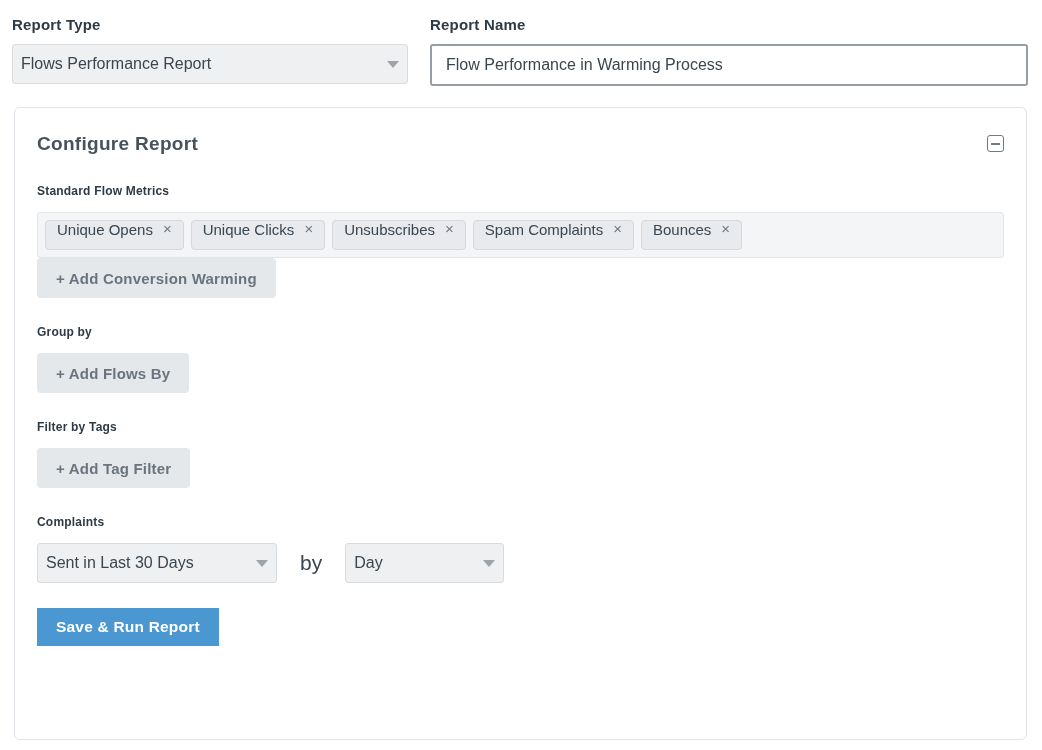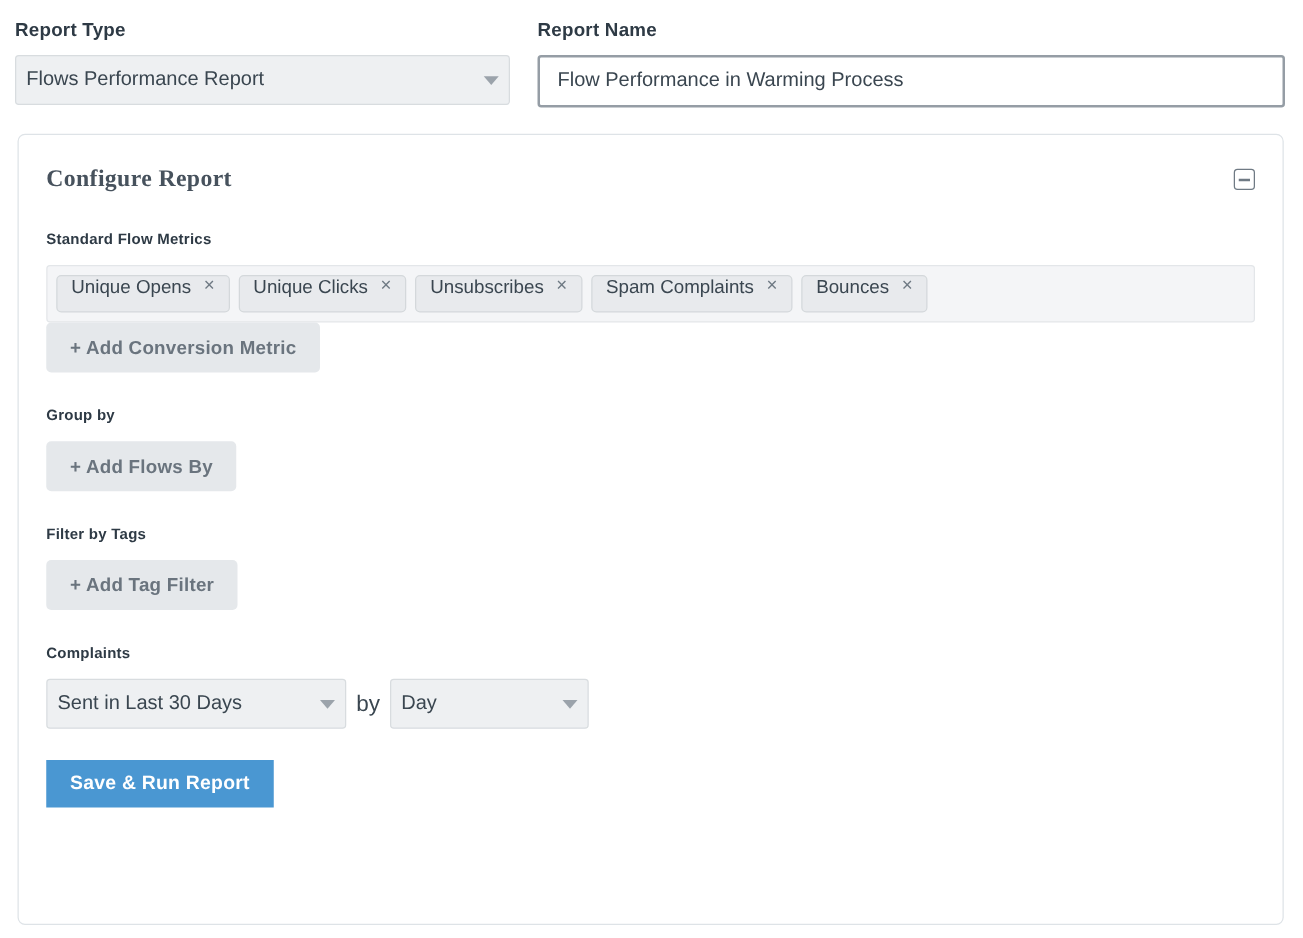--- a/index.html
+++ b/index.html
@@ -25,21 +25,21 @@
     font-size:16px; color:#3a4650; padding:0 14px; background:#fff;
     font-family:"Liberation Sans", sans-serif;
   }
 
   .card {
     margin:21px 15px 0 14px; width:1013px; height:633px;
     border:1px solid #dee3e7; border-radius:6px;
     padding:25px 22px 0 22px; background:#fff;
   }
   .card-header { display:flex; justify-content:space-between; align-items:flex-start; }
-  .card-title { font-size:19px; font-weight:bold; color:#47525d; letter-spacing:.3px;font-family:Liberation Serif, serif; }
+  .card-title { font-size:19px; font-weight:bold; color:#47525d; letter-spacing:.3px; }
   .collapse-btn {
     width:17px; height:17px; border:1.5px solid #6f7a84; border-radius:3px;
     display:flex; align-items:center; justify-content:center; cursor:pointer; margin-top:2px;
   }
   .collapse-btn .minus { width:9px; height:2px; background:#6f7a84; }
 
   .section-label { font-size:12px; font-weight:bold; color:#2e3a45; margin:27px 0 14px; letter-spacing:.2px; }
   .section-label.first { margin-top:29px; }
 
   .chips-box {
@@ -55,21 +55,21 @@
 
   .add-btn {
     background:#e5e8eb; border:none; border-radius:4px; cursor:pointer;
     color:#6a747e; font-weight:bold; font-size:15px; height:40px; padding:0 19px;
     letter-spacing:.2px; font-family:"Liberation Sans", sans-serif;
   }
 
   .tf-row { display:flex; align-items:center; }
   .tf-range { width:240px; }
   .tf-interval { width:159px; }
-  .by-label { margin:0 8px; font-size:18px; color:#3a4650; }
+  .by-label { margin:0 23px; font-size:21px; color:#3a4650; }
 
   .save-btn {
     margin-top:25px; background:#4a97d2; color:#ffffff; border:none; border-radius:0;
     font-weight:bold; font-size:15.5px; height:38px; padding:0 19px; cursor:pointer;
     letter-spacing:.2px; font-family:"Liberation Sans", sans-serif;
   }
 </style>
 </head>
 <body>
 
@@ -112,21 +112,21 @@
     <div class="chip">
       <span>Spam Complaints</span>
       <span class="chip-x">×</span>
     </div>
     <div class="chip">
       <span>Bounces</span>
       <span class="chip-x">×</span>
     </div>
   </div>
 
-  <button class="add-btn">+ Add Conversion Metric</button>
+  <button class="add-btn">+ Add Conversion Warming</button>
 
   <div class="section-label">Group by</div>
   <button class="add-btn">+ Add Flows By</button>
 
   <div class="section-label">Filter by Tags</div>
   <button class="add-btn">+ Add Tag Filter</button>
 
   <div class="section-label">Complaints</div>
   <div class="tf-row">
     <div class="select tf-range">

